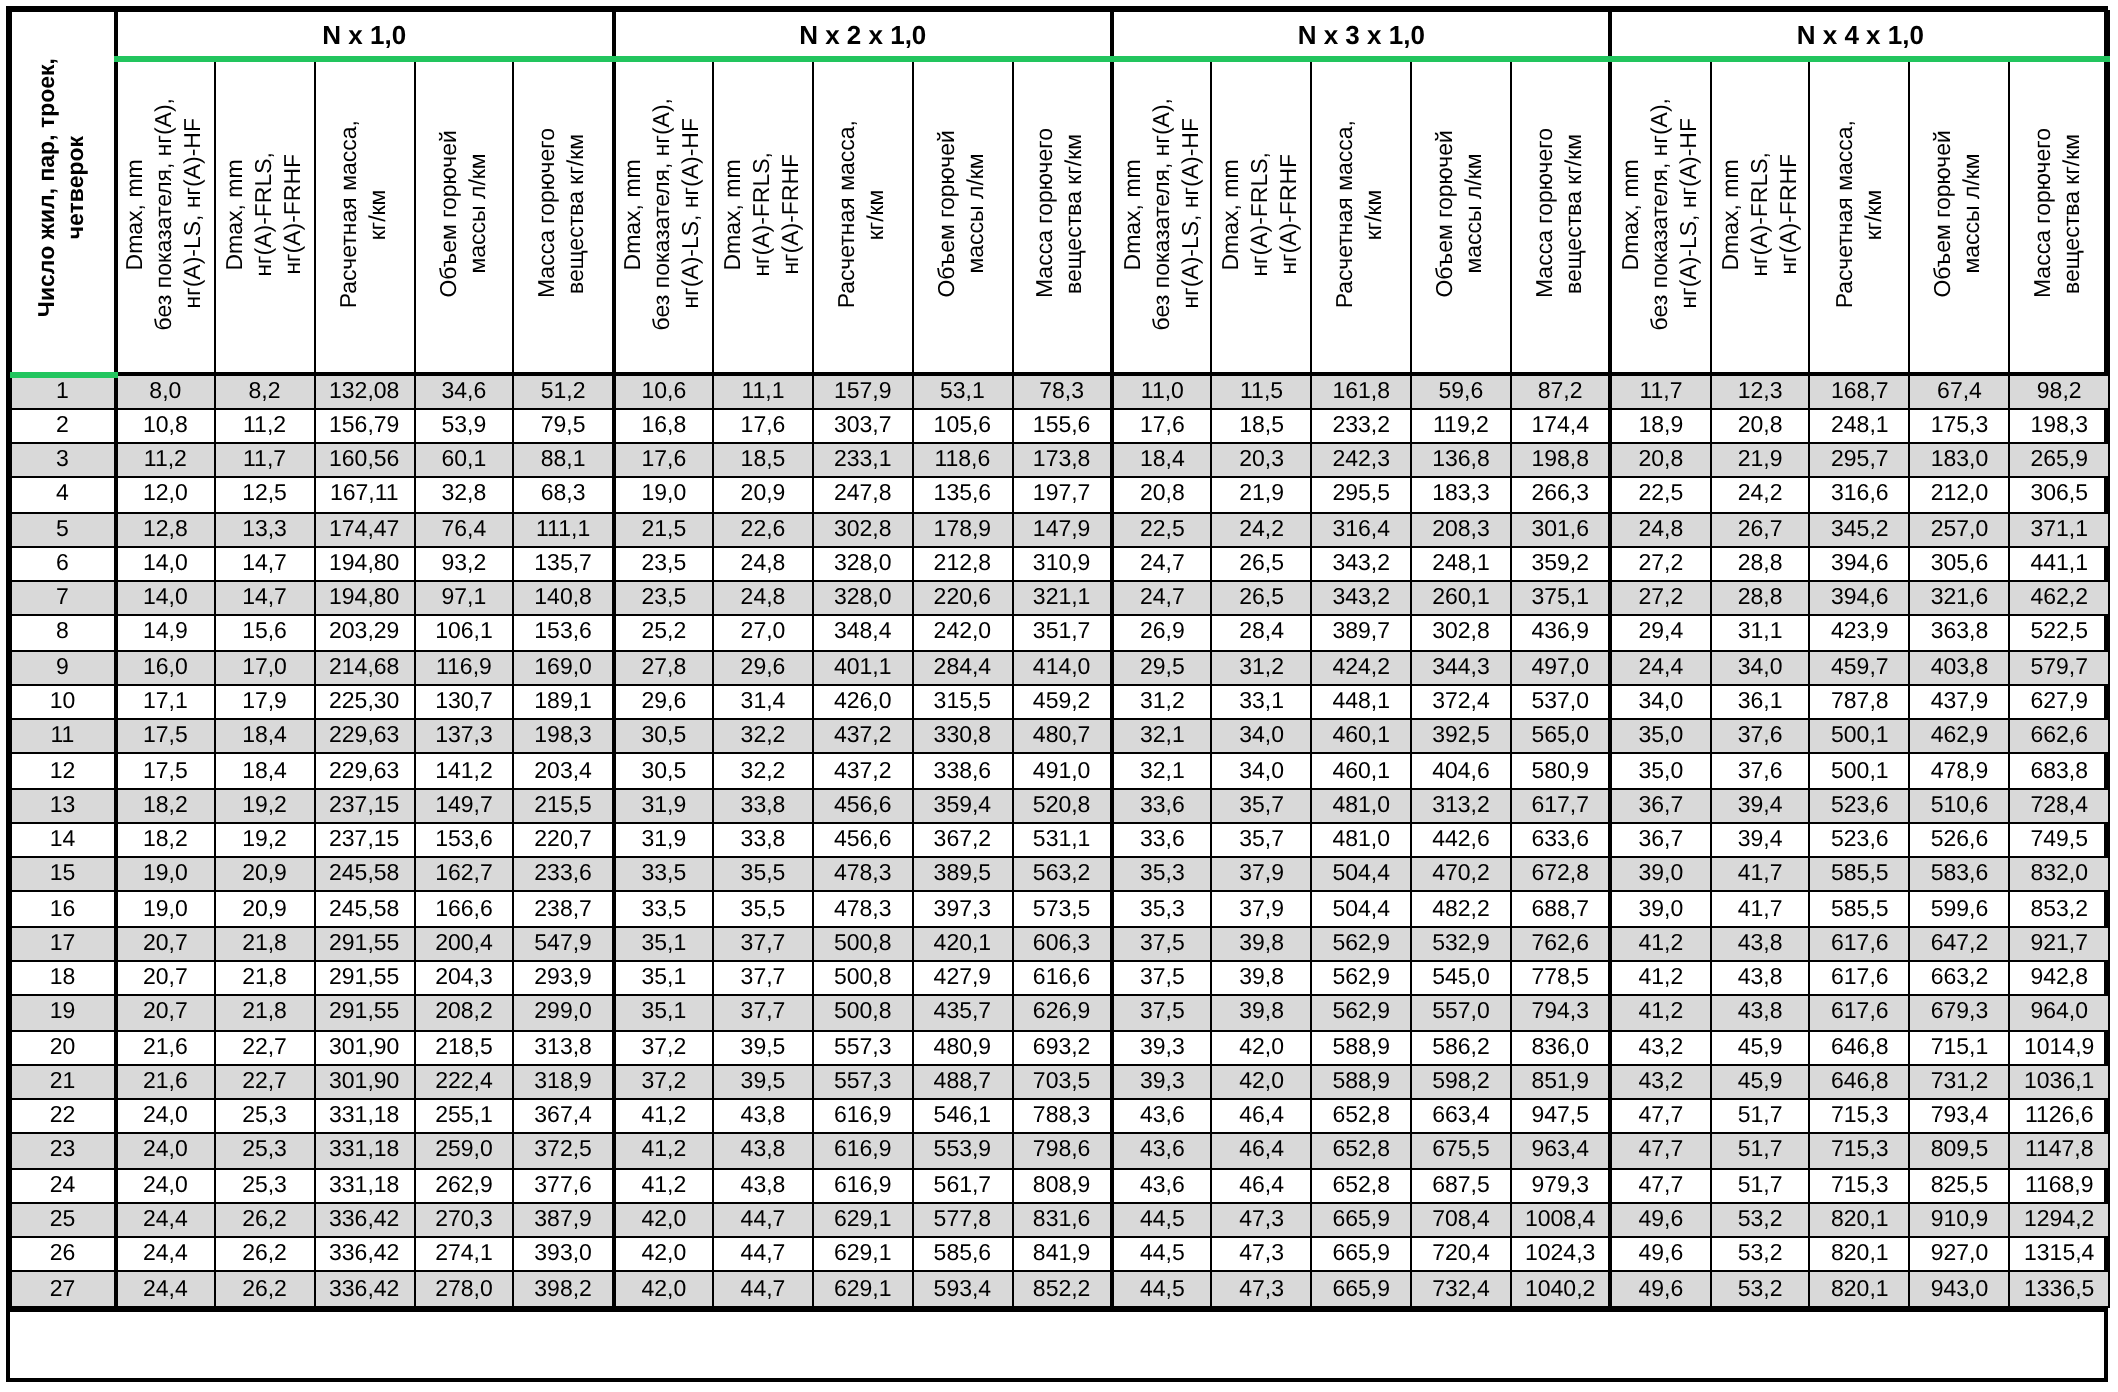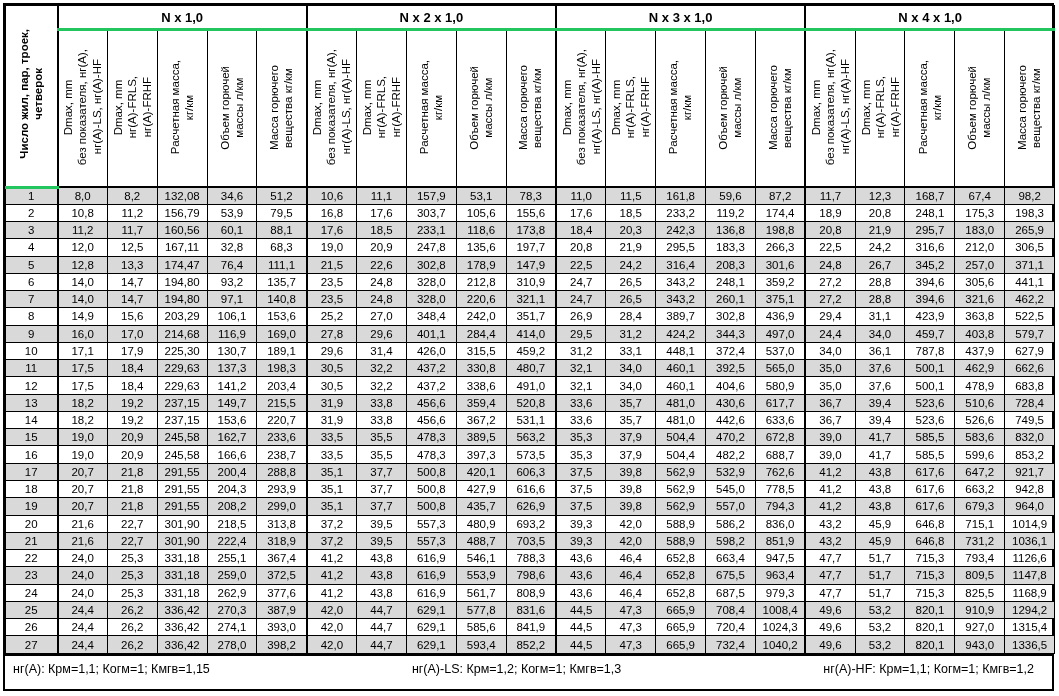--- a/index.html
+++ b/index.html
@@ -400,21 +400,21 @@
           <td>149,7</td>
           <td>215,5</td>
           <td class="gstart">31,9</td>
           <td>33,8</td>
           <td>456,6</td>
           <td>359,4</td>
           <td>520,8</td>
           <td class="gstart">33,6</td>
           <td>35,7</td>
           <td>481,0</td>
-          <td>430,6</td>
+          <td>313,2</td>
           <td>617,7</td>
           <td class="gstart">36,7</td>
           <td>39,4</td>
           <td>523,6</td>
           <td>510,6</td>
           <td>728,4</td>
         </tr>
         <tr>
           <th class="numcol">14</th>
           <td class="gstart">18,2</td>
@@ -483,21 +483,21 @@
           <td>585,5</td>
           <td>599,6</td>
           <td>853,2</td>
         </tr>
         <tr>
           <th class="numcol">17</th>
           <td class="gstart">20,7</td>
           <td>21,8</td>
           <td>291,55</td>
           <td>200,4</td>
-          <td>288,8</td>
+          <td>547,9</td>
           <td class="gstart">35,1</td>
           <td>37,7</td>
           <td>500,8</td>
           <td>420,1</td>
           <td>606,3</td>
           <td class="gstart">37,5</td>
           <td>39,8</td>
           <td>562,9</td>
           <td>532,9</td>
           <td>762,6</td>
@@ -733,21 +733,16 @@
           <td>1040,2</td>
           <td class="gstart">49,6</td>
           <td>53,2</td>
           <td>820,1</td>
           <td>943,0</td>
           <td>1336,5</td>
         </tr>
       </tbody>
   </table>
   <div id="footer">
-    <div class="fline fline1">
-        <span>нг(А): Крм=1,1;  Когм=1;  Кмгв=1,15</span>
-        <span>нг(А)-LS: Крм=1,2;  Когм=1;  Кмгв=1,3</span>
-        <span>нг(А)-HF: Крм=1,1;  Когм=1;  Кмгв=1,2</span>
-      </div>
     <div class="fline fline2">
       </div>
   </div>
 </div>
 
 </body></html>

